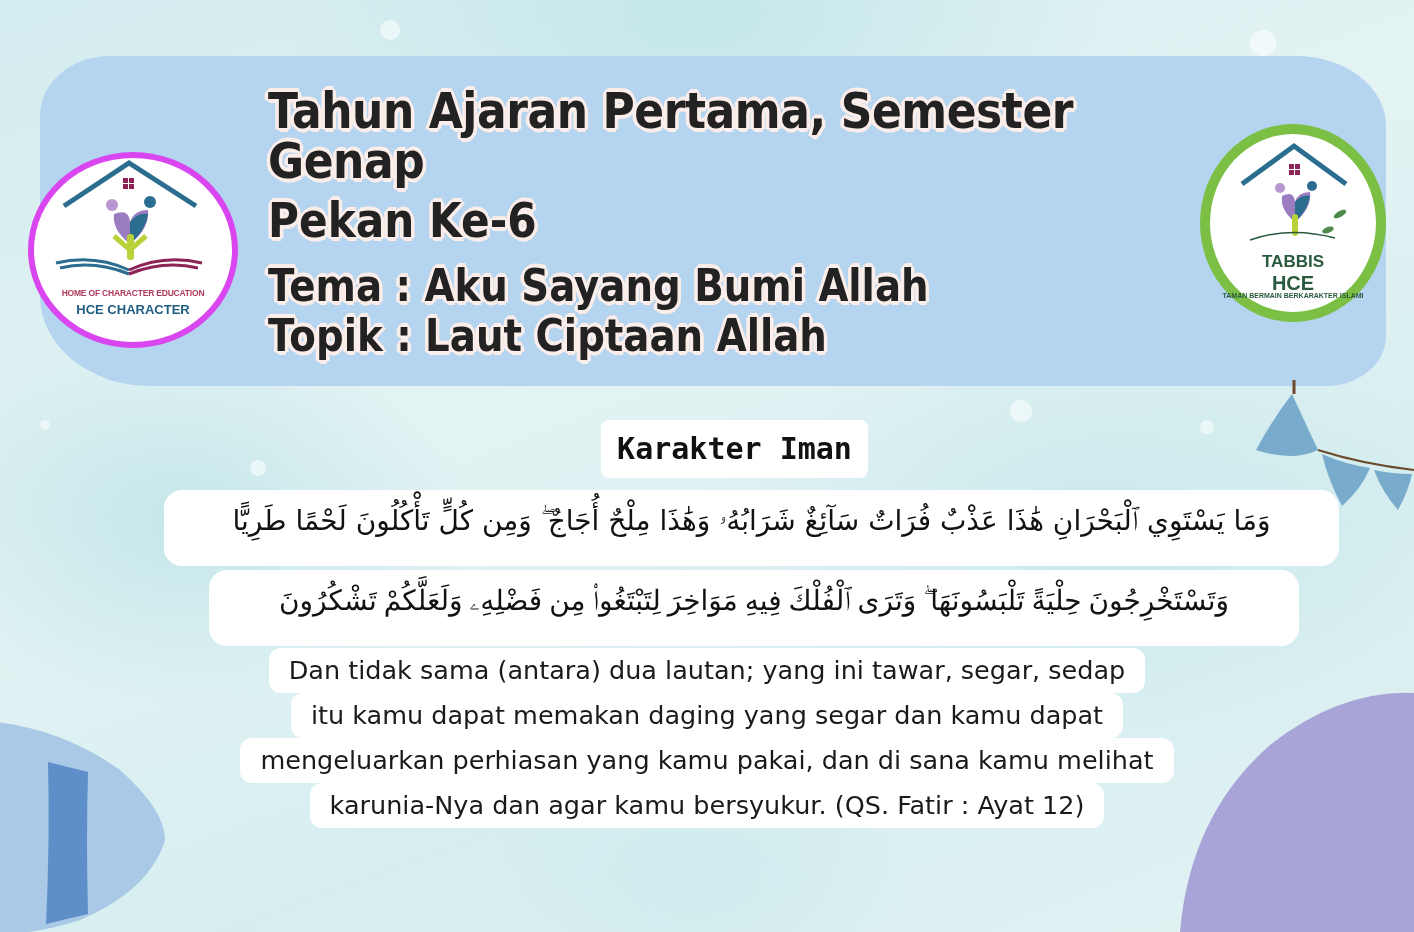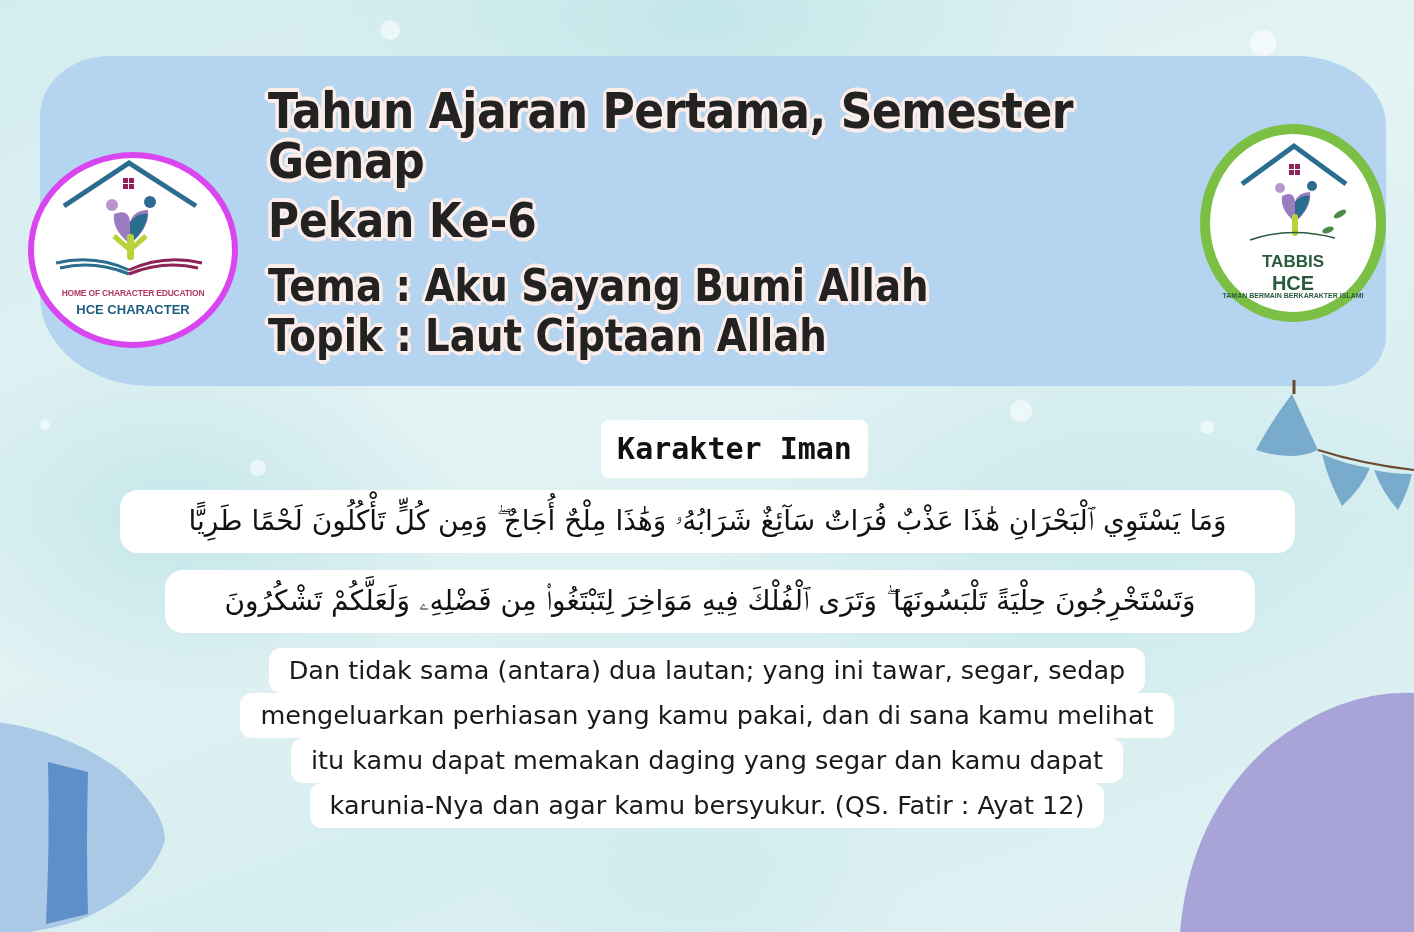--- a/index.html
+++ b/index.html
@@ -65,25 +65,25 @@
   .pill {
     position: absolute; left: 558px; top: 420px; width: 267px; height: 58px;
     background: #fff; border-radius: 8px; text-align: center;
     font-family: "DejaVu Sans Mono", monospace; font-weight: bold; font-size: 30px; line-height: 58px; color: #111; margin-left: 43px;
   }
 
   
   .ayat-line {
     position: absolute; background: #fff; border-radius: 18px;
     direction: rtl; text-align: center; color: #111;
-    font-family: "DejaVu Sans", sans-serif; font-size: 28px; line-height: 62px; height: 63px;
-    white-space: nowrap; overflow: hidden;
+    font-family: "DejaVu Sans", sans-serif; font-size: 28px; line-height: 62px; height: 76px;
+    white-space: nowrap; overflow: hidden; margin-left: 44px;
   }
   .ayat-1 { left: 120px; top: 490px; width: 1175px; }
-  .ayat-2 { left: 165px; top: 570px; width: 1090px; }
+  .ayat-2 { left: 165px; top: 570px; width: 1090px; font-family: Liberation Serif, serif; }
 
   
   .trans { position: absolute; left: 150px; top: 648px; width: 1114px; text-align: center; }
   .trans-line {
     display: inline-block; background: #fff; border-radius: 12px;
     font-family: "DejaVu Sans", sans-serif; font-size: 25.5px; color: #1a1a1a;
     line-height: 44.5px; padding: 0 20px; margin: 0; white-space: nowrap;
   }
   .trans-row { height: 45px; }
 </style>
@@ -166,16 +166,16 @@
   <path d="M0,267 Q10,150 90,80 Q160,25 234,28 L234,267 Z" fill="#a9a4d7"></path>
 </svg>
 
 <div class="pill">Karakter Iman</div>
 
 <div class="ayat-line ayat-1" lang="ar">وَمَا يَسْتَوِي ٱلْبَحْرَانِ هَٰذَا عَذْبٌ فُرَاتٌ سَآئِغٌ شَرَابُهُۥ وَهَٰذَا مِلْحٌ أُجَاجٌ ۖ وَمِن كُلٍّ تَأْكُلُونَ لَحْمًا طَرِيًّا</div>
 <div class="ayat-line ayat-2" lang="ar">وَتَسْتَخْرِجُونَ حِلْيَةً تَلْبَسُونَهَا ۖ وَتَرَى ٱلْفُلْكَ فِيهِ مَوَاخِرَ لِتَبْتَغُوا۟ مِن فَضْلِهِۦ وَلَعَلَّكُمْ تَشْكُرُونَ</div>
 
 <div class="trans">
   <div class="trans-row"><span class="trans-line">Dan tidak sama (antara) dua lautan; yang ini tawar, segar, sedap</span></div>
+  <div class="trans-row"><span class="trans-line">itu kamu dapat memakan daging yang segar dan kamu dapat</span></div>
   <div class="trans-row"><span class="trans-line">mengeluarkan perhiasan yang kamu pakai, dan di sana kamu melihat</span></div>
-  <div class="trans-row"><span class="trans-line">itu kamu dapat memakan daging yang segar dan kamu dapat</span></div>
   <div class="trans-row"><span class="trans-line">karunia-Nya dan agar kamu bersyukur. (QS. Fatir : Ayat 12)</span></div>
 </div>
 
 </body></html>

